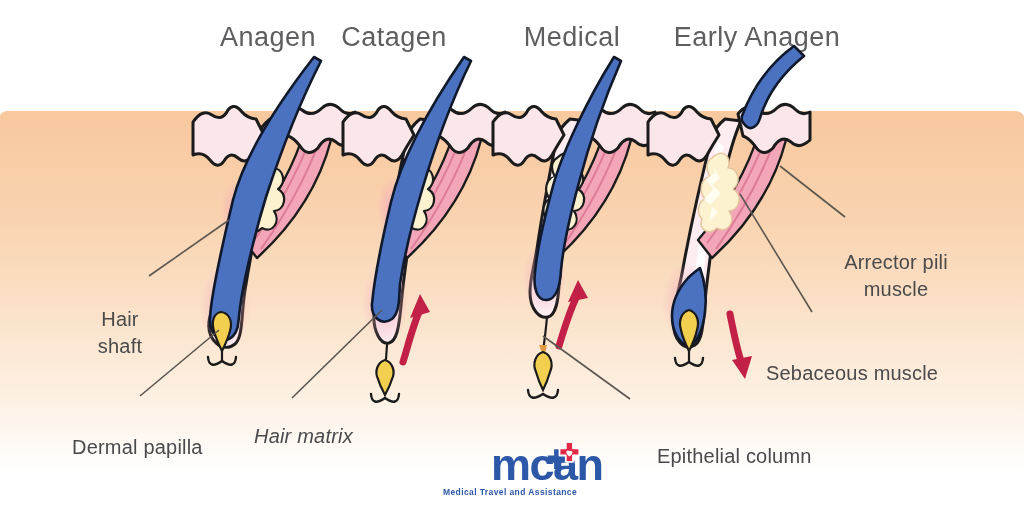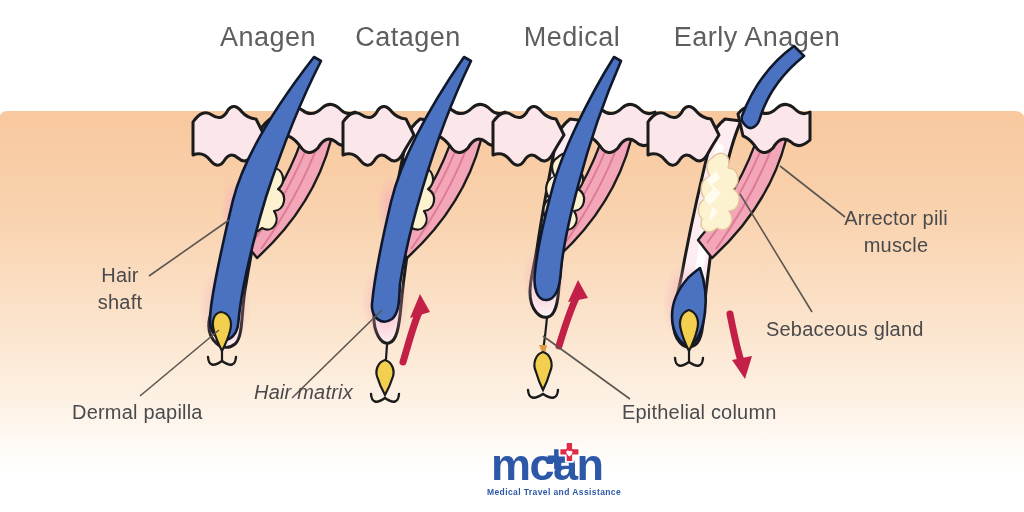--- a/index.html
+++ b/index.html
@@ -36,44 +36,44 @@
   .channel{fill:#ffffff; stroke:none;}
   .glow{fill:url(#pinkGlow); stroke:none;}
   .arrow{fill:none; stroke:var(--arrow-red,#c22046); stroke-width:7; stroke-linecap:round;}
   .arrowhead{fill:var(--arrow-red,#c22046); stroke:none;}
   .pointer{stroke:var(--pointer-line,#5b564f); stroke-width:1.6;}
   
   .phase-title{
     position:absolute; top:22px; transform:translateX(-50%);
     font-size:27px; color:var(--title-text,#5e5e60); letter-spacing:.5px; white-space:nowrap;
   }
-  .t1{left:268px;} .t2{left:408px;} .t3{left:572px;} .t4{left:757px;text-align:right;}
+  .t1{left:268px;} .t2{left:394px;} .t3{left:572px;} .t4{left:757px;text-align:right;}
   .part-label{
     position:absolute; font-size:20px; color:var(--label-text,#4a4a4c); letter-spacing:.2px;
-    line-height:1.35; white-space:nowrap;
+    line-height:1.35; white-space:nowrap;margin-top:44px;
   }
   .lab-hair-shaft{left:85px; top:262px; width:70px; text-align:center; white-space:normal;}
-  .lab-dermal-papilla{left:72px; top:399px;}
+  .lab-dermal-papilla{left:72px; top:390px;}
   .lab-hair-matrix{left:254px; top:379px;font-style:italic;}
-  .lab-epithelial-column{left:622px; top:399px;}
+  .lab-epithelial-column{left:657px; top:399px;}
   .lab-arrector{left:835px; top:205px; width:122px; text-align:center; white-space:normal;}
   .lab-sebaceous{left:766px; top:316px;}
   
   .logo{position:absolute; left:443px; top:447px; width:160px;}
   .logo-text{
     font-size:45px; font-weight:bold; color:var(--logo-blue,#2d58a7);
     letter-spacing:-1.5px; line-height:.8; display:inline-block;margin-left:48px;
   }
   .logo-plus{position:absolute; left:103px; top:-7px;}
   .lp-blue{fill:var(--logo-blue,#2d58a7);}
   .lp-red{fill:var(--logo-red,#e12a46); stroke:#ffffff; stroke-width:2; stroke-linejoin:round;}
   .lp-heart{fill:#ffffff;}
   .logo-tagline{
     margin-top:3px; font-size:8.5px; font-weight:bold; letter-spacing:.4px;
-    color:var(--logo-blue,#2d58a7); white-space:nowrap;margin-left:44px;
+    color:var(--logo-blue,#2d58a7); white-space:nowrap;
   }
 </style>
 </head>
 <body>
 
 <div class="stage">
 
   <div class="dermis"></div>
 
   <span class="phase-title t1">Anagen</span>
@@ -181,21 +181,21 @@
     <line class="pointer" x1="630" y1="399" x2="543" y2="336"></line>
     <line class="pointer" x1="845" y1="217" x2="780" y2="166"></line>
     <line class="pointer" x1="812" y1="312" x2="740" y2="194"></line>
   </svg>
 
   <div class="part-label lab-hair-shaft">Hair shaft</div>
   <div class="part-label lab-dermal-papilla">Dermal papilla</div>
   <div class="part-label lab-hair-matrix">Hair matrix</div>
   <div class="part-label lab-epithelial-column">Epithelial column</div>
   <div class="part-label lab-arrector">Arrector pili muscle</div>
-  <div class="part-label lab-sebaceous">Sebaceous gland</div>
+  <div class="part-label lab-sebaceous">Sebaceous muscle</div>
 
   <div class="logo">
     <span class="logo-text">mcan</span>
     <svg class="logo-plus" width="36" height="31" viewBox="0 0 40 34">
       <path class="lp-blue" d="M9,10 h8 v7 h7 v8 h-7 v7 h-8 v-7 h-7 v-8 h7 Z"></path>
       <path class="lp-red" d="M22,2 h8 v7 h7 v8 h-7 v7 h-8 v-7 h-7 v-8 h7 Z"></path>
       <path class="lp-heart" d="M22.5,13 a2,2 0 0 1 3.6,-0.6 a2,2 0 0 1 3.4,1.4 q-0.3,2.6 -3.8,4.2 q-3.2,-2.2 -3.2,-5 Z"></path>
     </svg>
     <div class="logo-tagline">Medical Travel and Assistance</div>
   </div>

